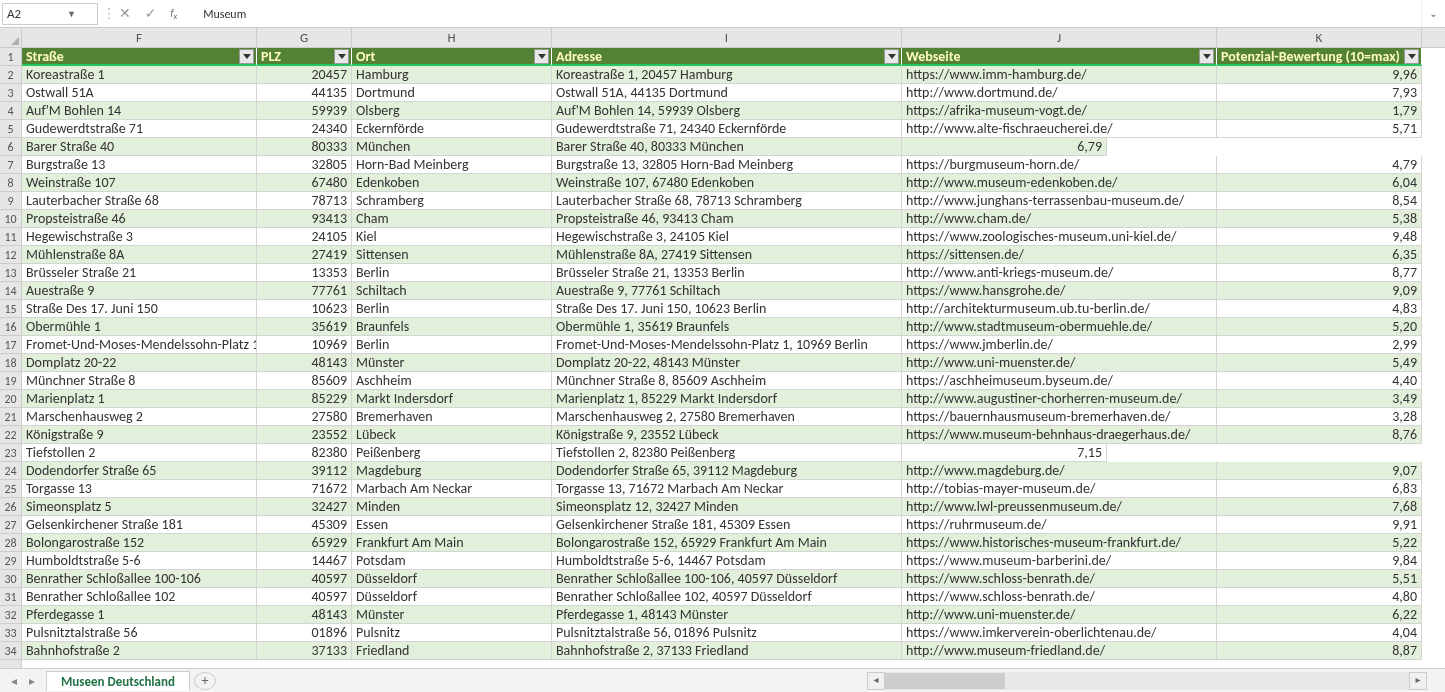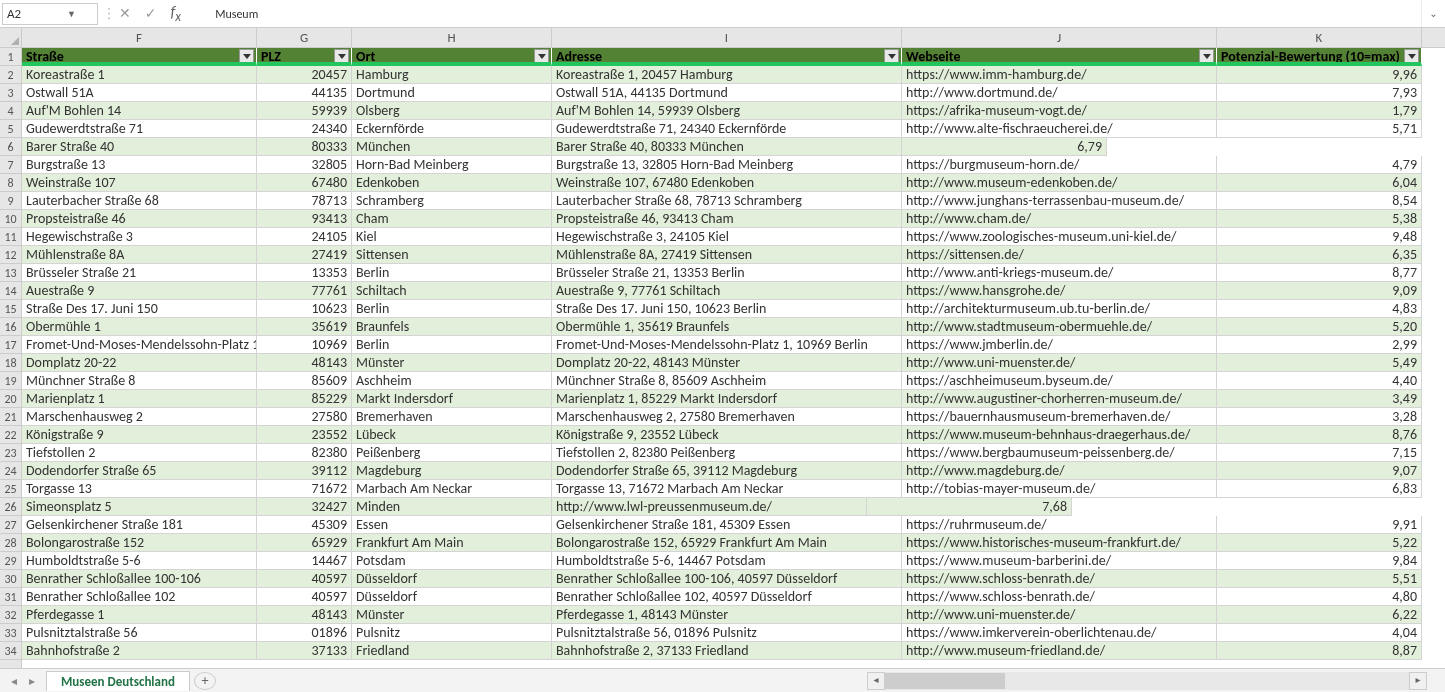--- a/index.html
+++ b/index.html
@@ -5,39 +5,39 @@
   * { box-sizing: border-box; margin: 0; padding: 0; }
   body { font-family: Calibri, Arial, sans-serif; font-size: 14px; color: #333; background: #fff; overflow: hidden; width: 1445px; height: 692px; position: relative; }
 
   
   .formula-bar { display: flex; align-items: center; height: 28px; border-bottom: 1px solid #ccc; background: #fff; }
   .name-box { width: 96px; height: 22px; border: 1px solid #ccc; margin-left: 2px; display: flex; align-items: center; padding: 0 4px; font-size: 13px; }
   .name-box span { flex: 1; }
   .nb-drop { width: 10px; text-align: center; color: #666; font-size: 9px; }
   .fb-sep { width: 7px; text-align:center; color:#bbb; margin:0 4px;}
   .fb-icons { display: flex; align-items: center; gap: 14px; color: #999; font-size: 14px; padding: 0 6px; }
-  .fx { font-style: italic; font-size: 16px; color: #666; margin-right: 20px;}
+  .fx { font-style: italic; font-size: 10px; color: #666; margin-right: 12px;}
   .fb-content { flex: 1; padding: 0 8px; font-size: 12px; }
   .fb-expand { width: 24px; text-align: center; color: #666; font-size: 10px; border-left: 1px solid #eee; height:100%; display:flex; align-items:center; justify-content:center;}
 
   
   .grid-wrap { position: absolute; top: 28px; left: 0; right: 0; bottom: 24px; overflow: hidden; }
   .select-all { position: absolute; top: 0; left: 0; width: 22px; height: 20px; background: #e6e6e6; border-right: 1px solid #ccc; border-bottom: 1px solid #ccc; }
   .select-all::after { content:""; position:absolute; right:2px; bottom:2px; width:0; height:0; border-left:8px solid transparent; border-bottom:8px solid #b0b0b0;}
 
   .col-headers { position: absolute; top: 0; left: 22px; right: 0; height: 20px; display: flex; background: #e6e6e6; border-bottom: 1px solid #ccc; }
   .col-h { border-right: 1px solid #ccc; text-align: center; font-size: 13px; color: #555; line-height: 20px; flex-shrink: 0; }
 
   .row-headers { position: absolute; top: 20px; left: 0; width: 22px; bottom: 0; background: #e6e6e6; border-right: 1px solid #ccc; }
   .row-h { height: 18px; line-height: 18px; border-bottom: 1px solid #ccc; text-align: center; font-size: 12px; color: #555; }
 
   .cells { position: absolute; top: 20px; left: 22px; right: 0; bottom: 0; }
   .row { display: flex; height: 18px; }
   .cell { border-right: 1px solid #d4d4d4; border-bottom: 1px solid #d4d4d4; padding: 0 4px; line-height: 18px; font-size: 14px; overflow: hidden; white-space: nowrap; flex-shrink: 0; }
-  .hdr { background: #548235; color: #000000; font-weight: bold; position: relative; border-right-color:#fff; border-bottom:4px solid #22c55e;}
+  .hdr { background: #548235; color: #fef9c3; font-weight: bold; position: relative; border-right-color:#fff; border-bottom:2px solid #22c55e;}
   .hdr .filter { position: absolute; right: 2px; top: 1px; width: 15px; height: 15px; background: #e8e8e8; border: 1px solid #999; display:flex; align-items:center; justify-content:center;}
   .hdr .filter::after { content:""; width:0;height:0;border-left:4px solid transparent;border-right:4px solid transparent;border-top:5px solid #333;}
   .band { background: #e2efda; }
   .num { text-align: right; }
 
   
   .cF { width: 235px; }
   .cG { width: 95px; }
   .cH { width: 200px; }
   .cI { width: 350px; }
@@ -293,21 +293,20 @@
         <div class="cell cH band">Lübeck</div>
         <div class="cell cI band">Königstraße 9, 23552 Lübeck</div>
         <div class="cell cJ band">https://www.museum-behnhaus-draegerhaus.de/</div>
         <div class="cell cK band num">8,76</div>
       </div>
       <div class="row">
         <div class="cell cF">Tiefstollen 2</div>
         <div class="cell cG num">82380</div>
         <div class="cell cH">Peißenberg</div>
         <div class="cell cI">Tiefstollen 2, 82380 Peißenberg</div>
-        <div class="cell cJ">https://www.bergbaumuseum-peissenberg.de/</div>
         <div class="cell cK num">7,15</div>
       </div>
       <div class="row">
         <div class="cell cF band">Dodendorfer Straße 65</div>
         <div class="cell cG band num">39112</div>
         <div class="cell cH band">Magdeburg</div>
         <div class="cell cI band">Dodendorfer Straße 65, 39112 Magdeburg</div>
         <div class="cell cJ band">http://www.magdeburg.de/</div>
         <div class="cell cK band num">9,07</div>
       </div>
@@ -316,20 +315,21 @@
         <div class="cell cG num">71672</div>
         <div class="cell cH">Marbach Am Neckar</div>
         <div class="cell cI">Torgasse 13, 71672 Marbach Am Neckar</div>
         <div class="cell cJ">http://tobias-mayer-museum.de/</div>
         <div class="cell cK num">6,83</div>
       </div>
       <div class="row">
         <div class="cell cF band">Simeonsplatz 5</div>
         <div class="cell cG band num">32427</div>
         <div class="cell cH band">Minden</div>
+        <div class="cell cI band">Simeonsplatz 12, 32427 Minden</div>
         <div class="cell cJ band">http://www.lwl-preussenmuseum.de/</div>
         <div class="cell cK band num">7,68</div>
       </div>
       <div class="row">
         <div class="cell cF">Gelsenkirchener Straße 181</div>
         <div class="cell cG num">45309</div>
         <div class="cell cH">Essen</div>
         <div class="cell cI">Gelsenkirchener Straße 181, 45309 Essen</div>
         <div class="cell cJ">https://ruhrmuseum.de/</div>
         <div class="cell cK num">9,91</div>

